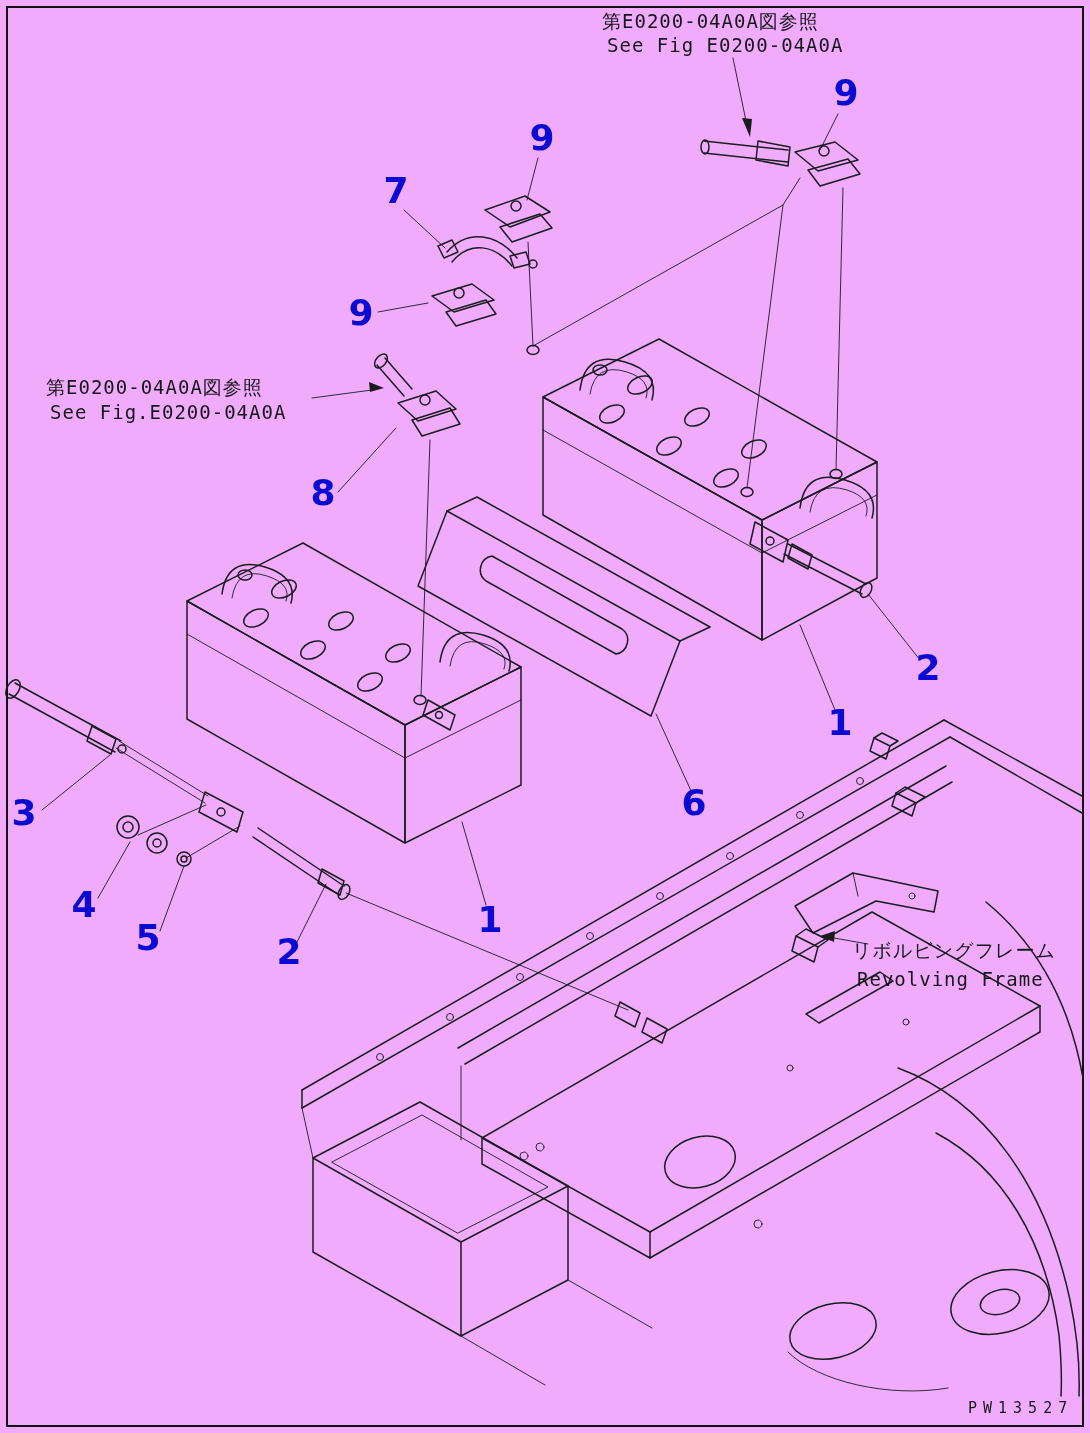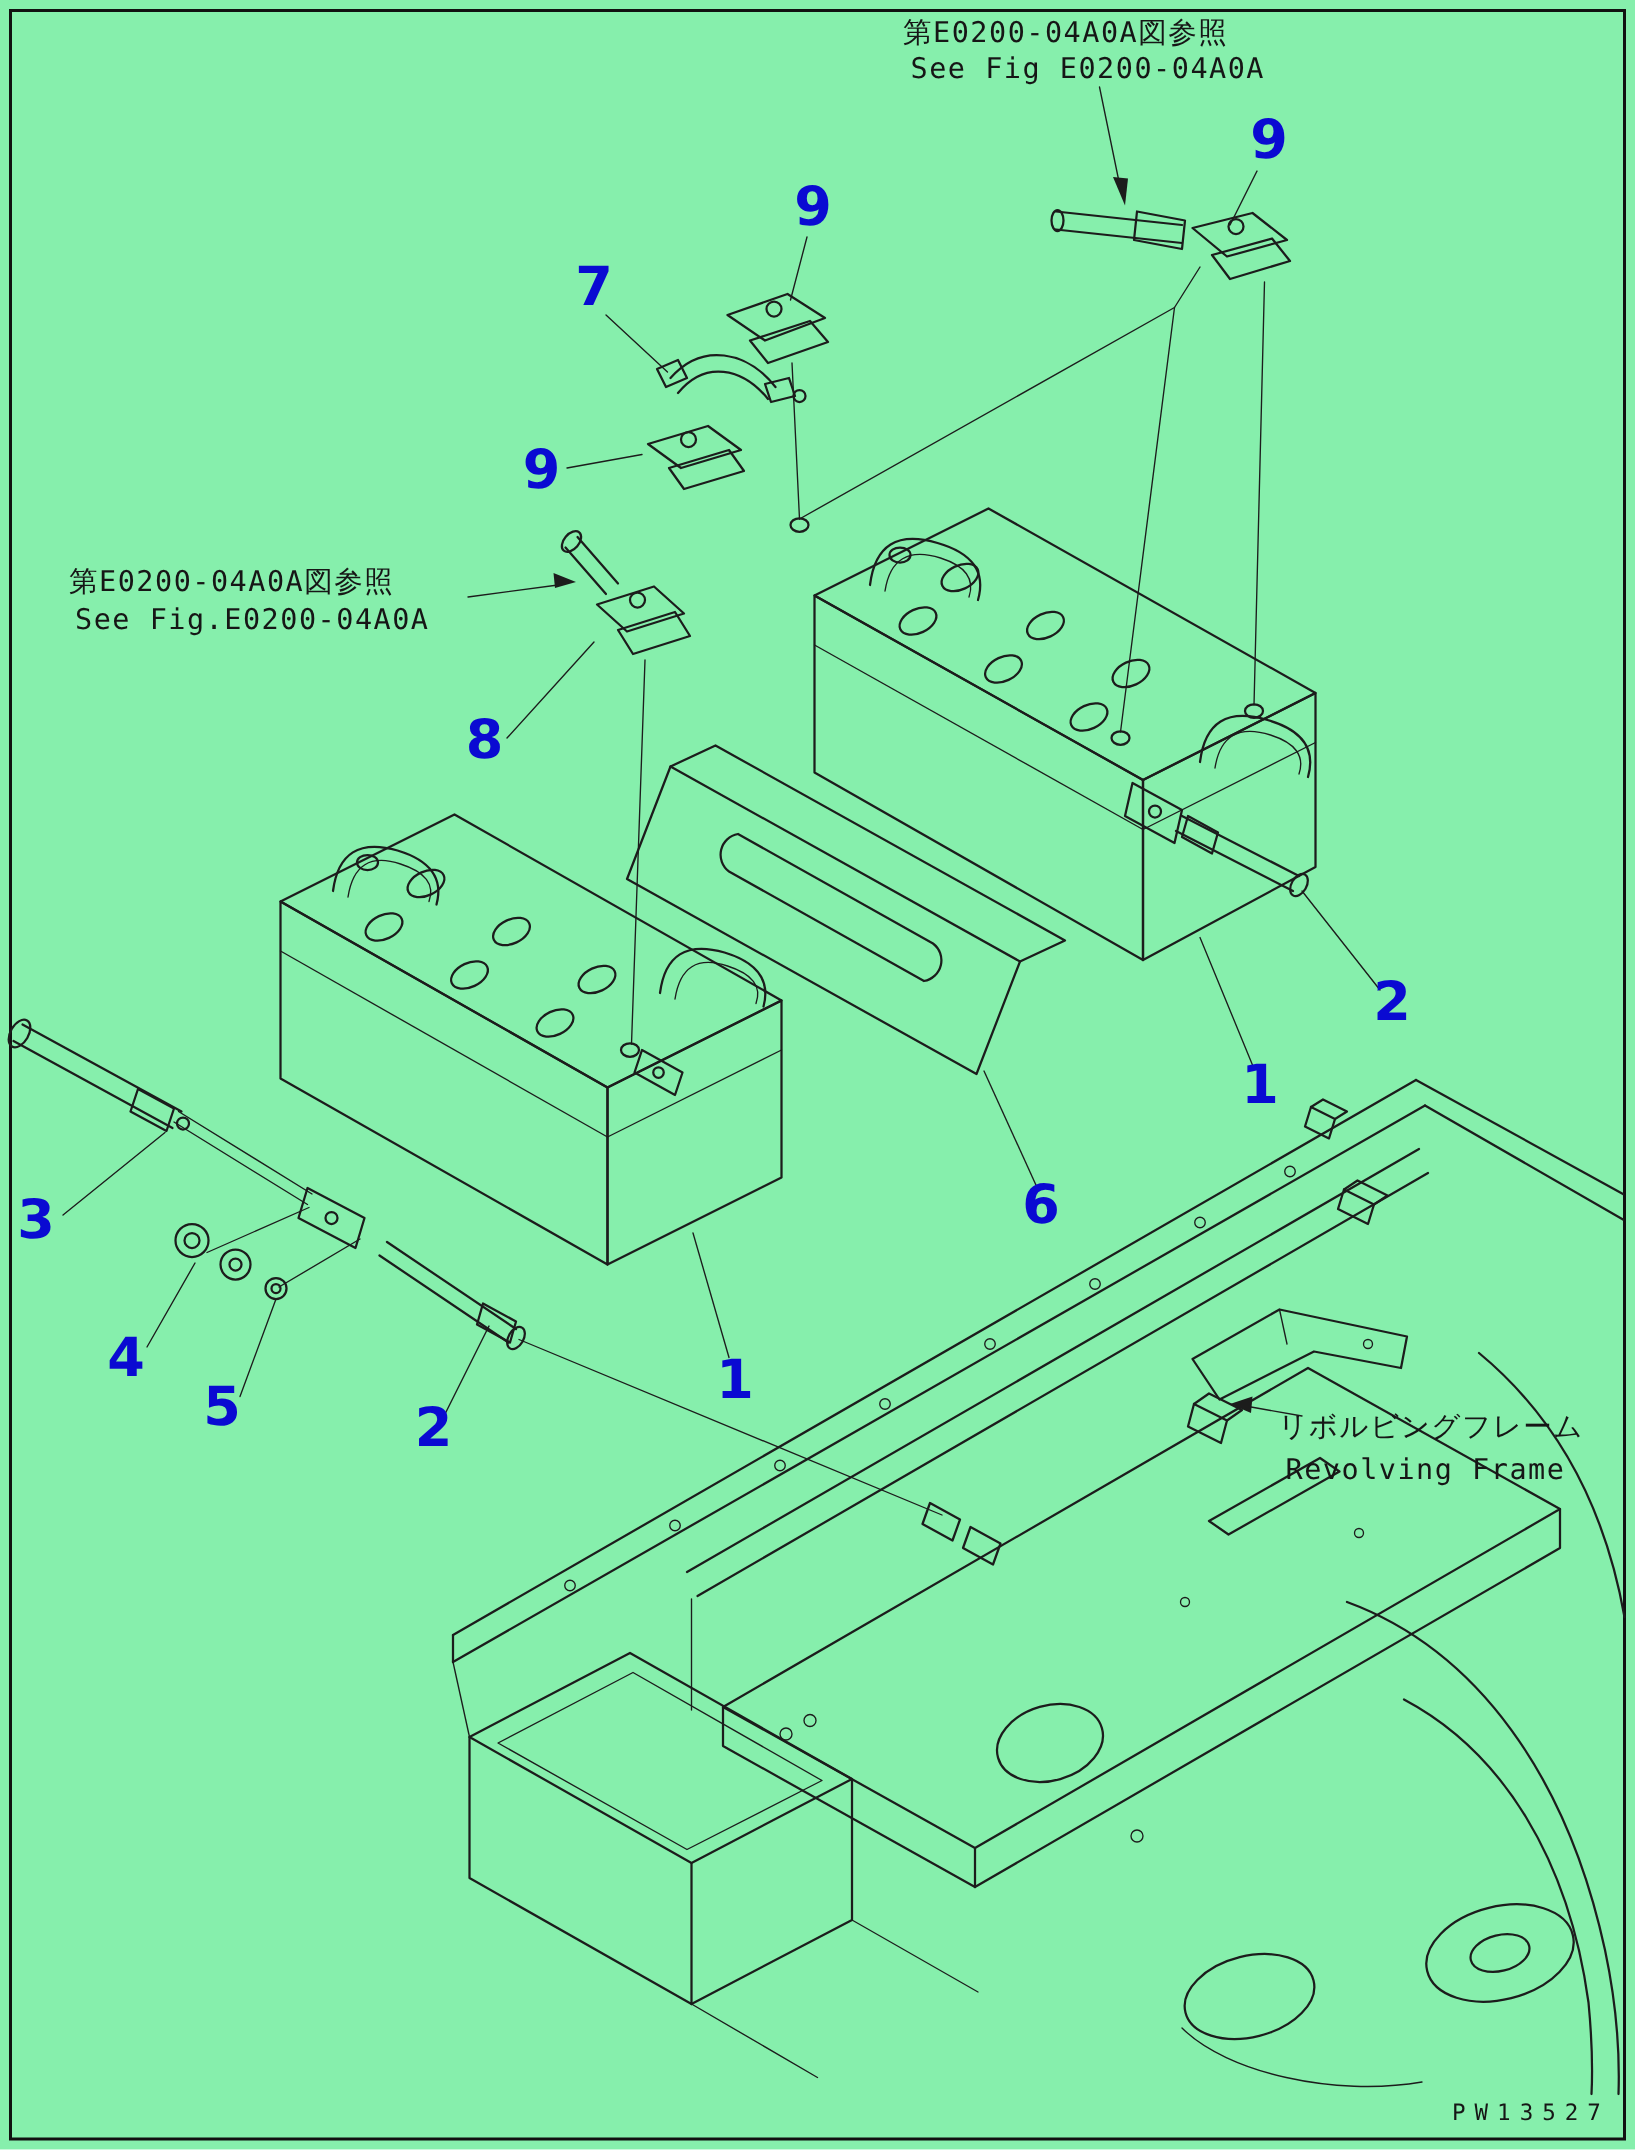--- a/index.html
+++ b/index.html
@@ -1,17 +1,17 @@
 <!DOCTYPE html>
 <html><head>
 <meta charset="utf-8">
 <style>
   * { margin:0; padding:0; box-sizing:border-box; }
   html,body { background:#ffffff; }
-  .page { position:relative; width:1090px; height:1433px; background:#86efac; overflow:hidden; }
+  .page { position:relative; width:1090px; height:1433px; background:#f0abfc; overflow:hidden; }
   svg.diagram { width:100%; height:100%; display:block; }
 
   
   svg .ln, svg path, svg line, svg ellipse, svg circle, svg polyline {
     fill:none; stroke:#1c1c1c; stroke-width:1.5; stroke-linecap:round; stroke-linejoin:round;
   }
   svg .thin { stroke-width:0.9; }
   svg .border-rect { fill:none; stroke:#111111; stroke-width:2; }
   svg .arrowhead { fill:#1c1c1c; stroke:none; }
 

